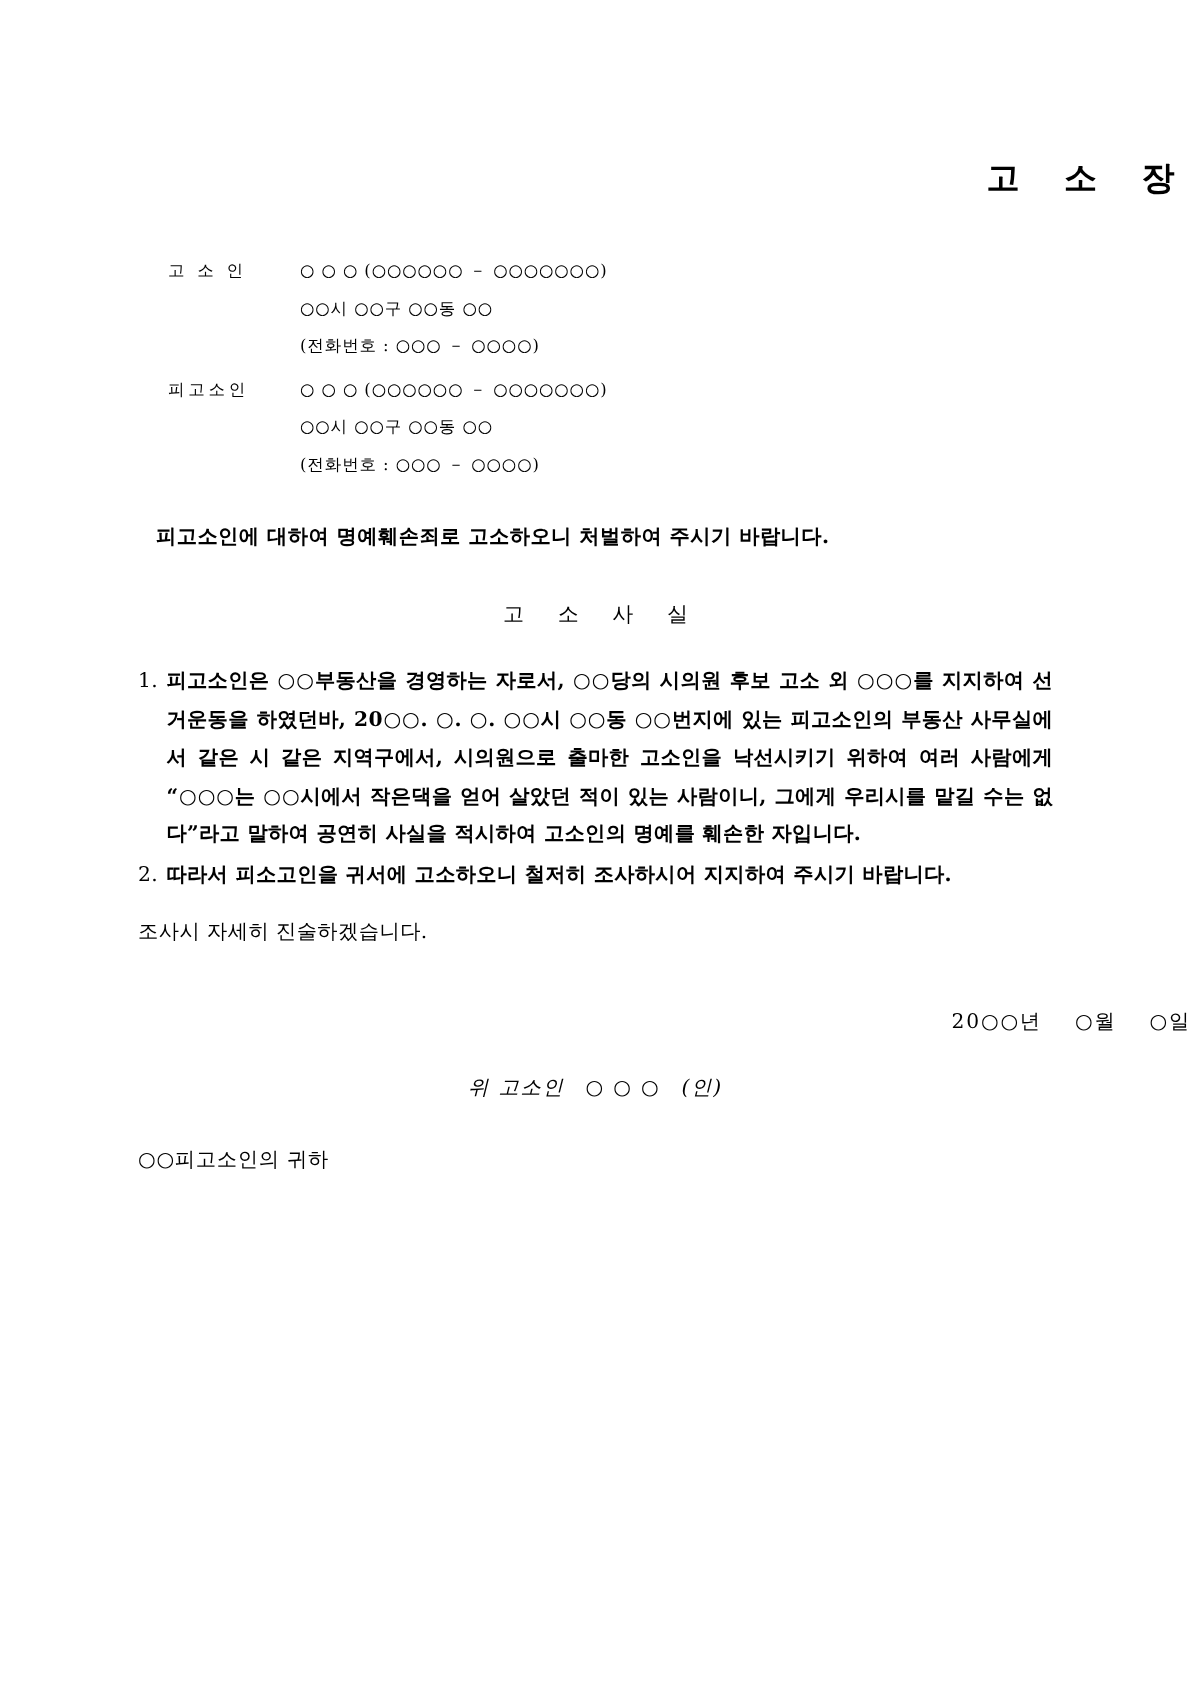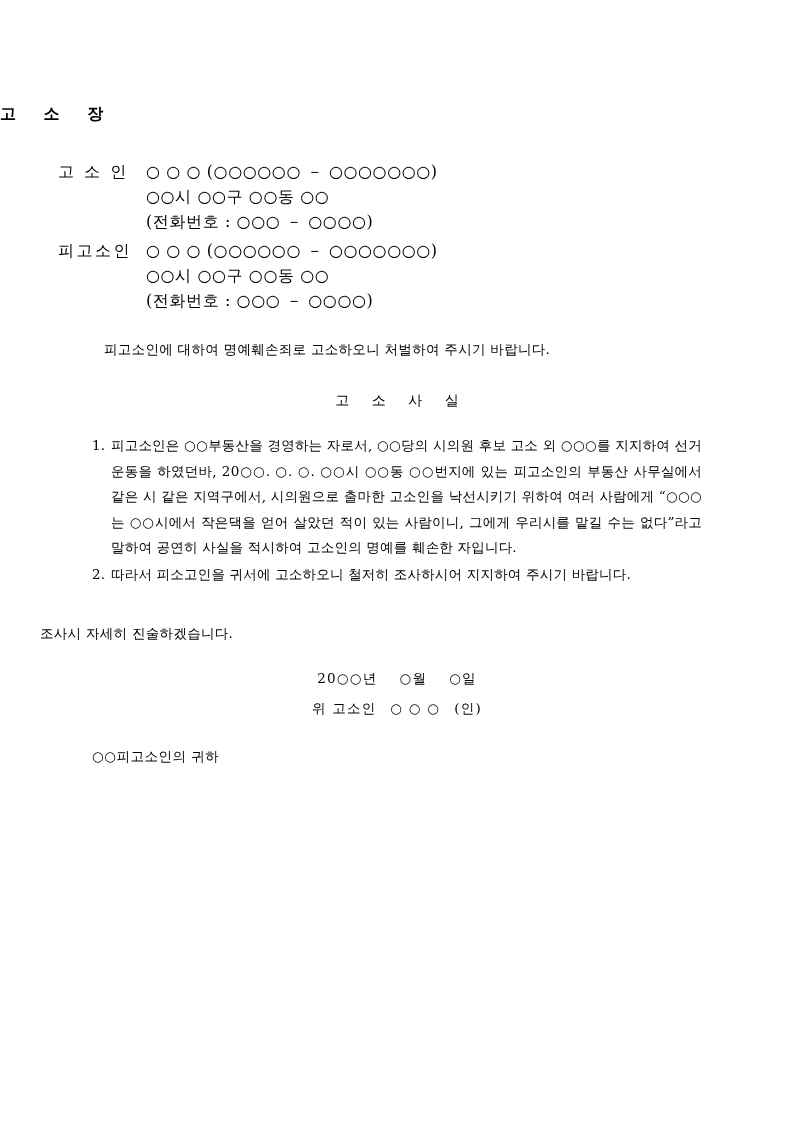--- a/index.html
+++ b/index.html
@@ -16,31 +16,31 @@
     overflow: hidden;
   }
   .page {
     position: absolute;
     left: 0; top: 0;
     width: 794px;
     height: 1123px;
     padding: 0;
   }
   .doc-title {
-    text-align: left;
-    font-size: 16px;
+    text-align: right;
+    font-size: 22px;
     font-weight: bold;
     letter-spacing: 11px;
     margin-top: 104px;
     margin-bottom: 0;
   }
   .party-block {
     margin-top: 34px;
-    padding-left: 58px;
-    font-size: 16px;
+    padding-left: 112px;
+    font-size: 11px;
     line-height: 25px;
   }
   .party-block.second {
     margin-top: 4px;
   }
   .party-row {
     display: flex;
     align-items: flex-start;
   }
   .party-label {
@@ -65,20 +65,21 @@
     text-indent: 9px;
   }
   .body-para {
     font-size: 13.5px;
     line-height: 25px;
     margin-top: 24px;
     padding-left: 92px;
     padding-right: 92px;
     text-align: justify;
     letter-spacing: 0.3px;
+    font-weight: bold;
   }
   .body-para.indent1 {
     text-indent: 12px;
   }
   .numbered {
     font-size: 13.5px;
     line-height: 25.5px;
     margin-top: 23px;
     padding-left: 92px;
     padding-right: 92px;
@@ -94,43 +95,45 @@
     margin-top: 1px;
   }
   .num {
     flex: 0 0 19px;
     width: 19px;
   }
   .num-text {
     flex: 1 1 auto;
     text-align: justify;
     text-justify: inter-character;
+    font-weight: bold;
   }
   .evidence-para {
     font-size: 13.5px;
     line-height: 25px;
-    margin-top: 34px;
-    padding-left: 40px;
+    margin-top: 13px;
+    padding-left: 92px;
     letter-spacing: 0.3px;
   }
   .date-line {
-    text-align: center;
+    text-align: right;
     font-size: 13.5px;
-    margin-top: 24px;
+    margin-top: 38px;
     letter-spacing: 1.2px;
   }
   .date-line .gap {
     display: inline-block;
     width: 22px;
   }
   .sign-line {
     text-align: center;
     font-size: 13.5px;
-    margin-top: 12px;
+    margin-top: 26px;
     letter-spacing: 1.2px;
+    font-style: italic;
   }
   .sign-line .gap {
     display: inline-block;
     width: 14px;
   }
   .addressee {
     font-size: 13.5px;
     margin-top: 30px;
     padding-left: 92px;
     letter-spacing: 0.5px;

